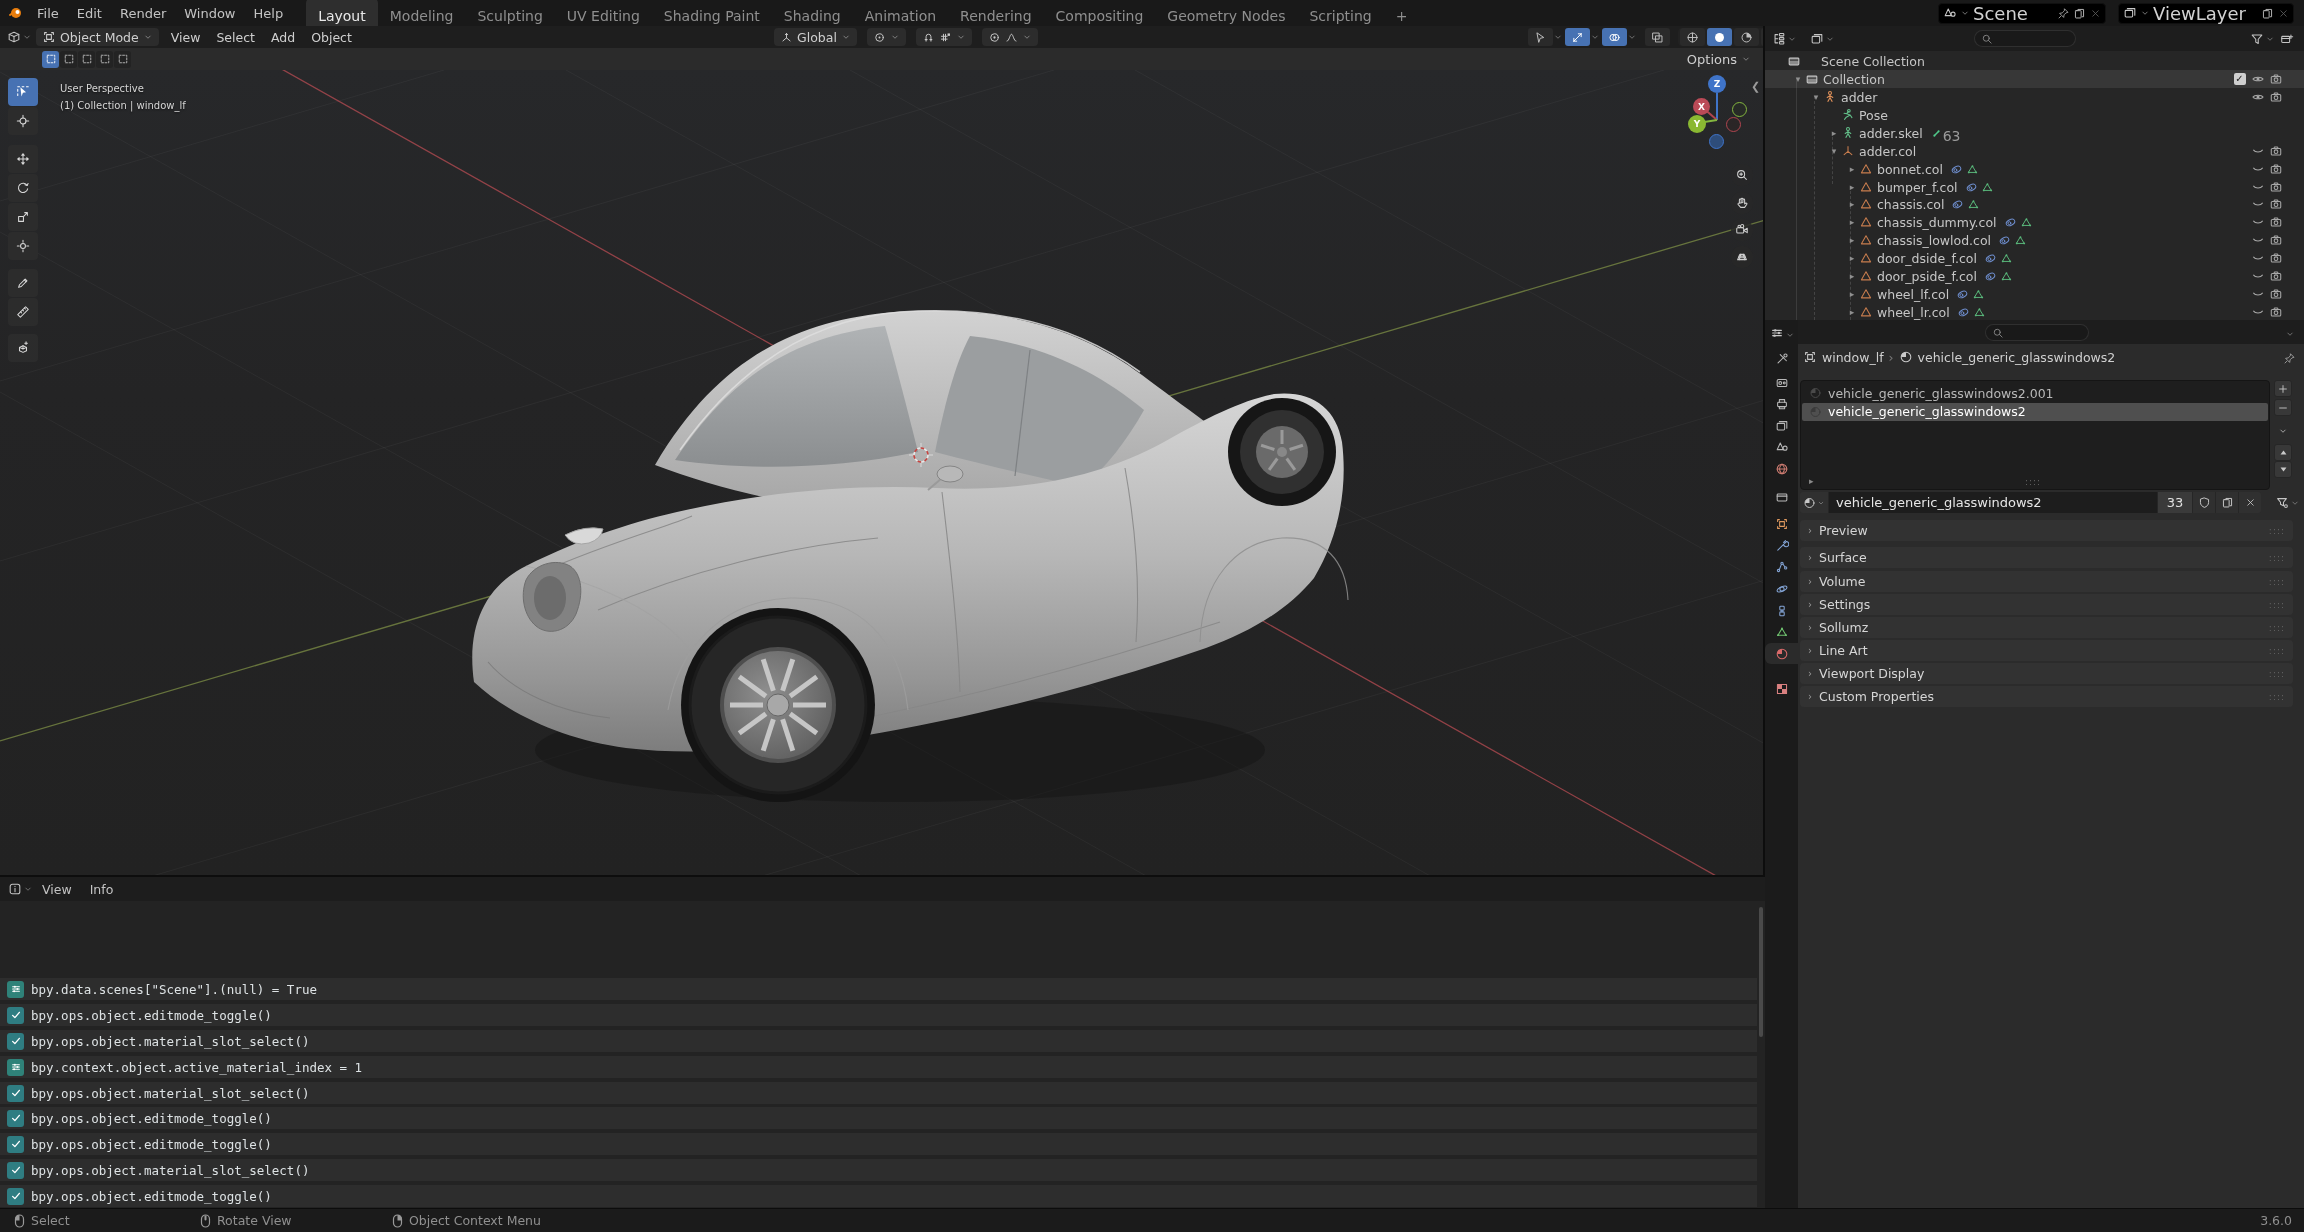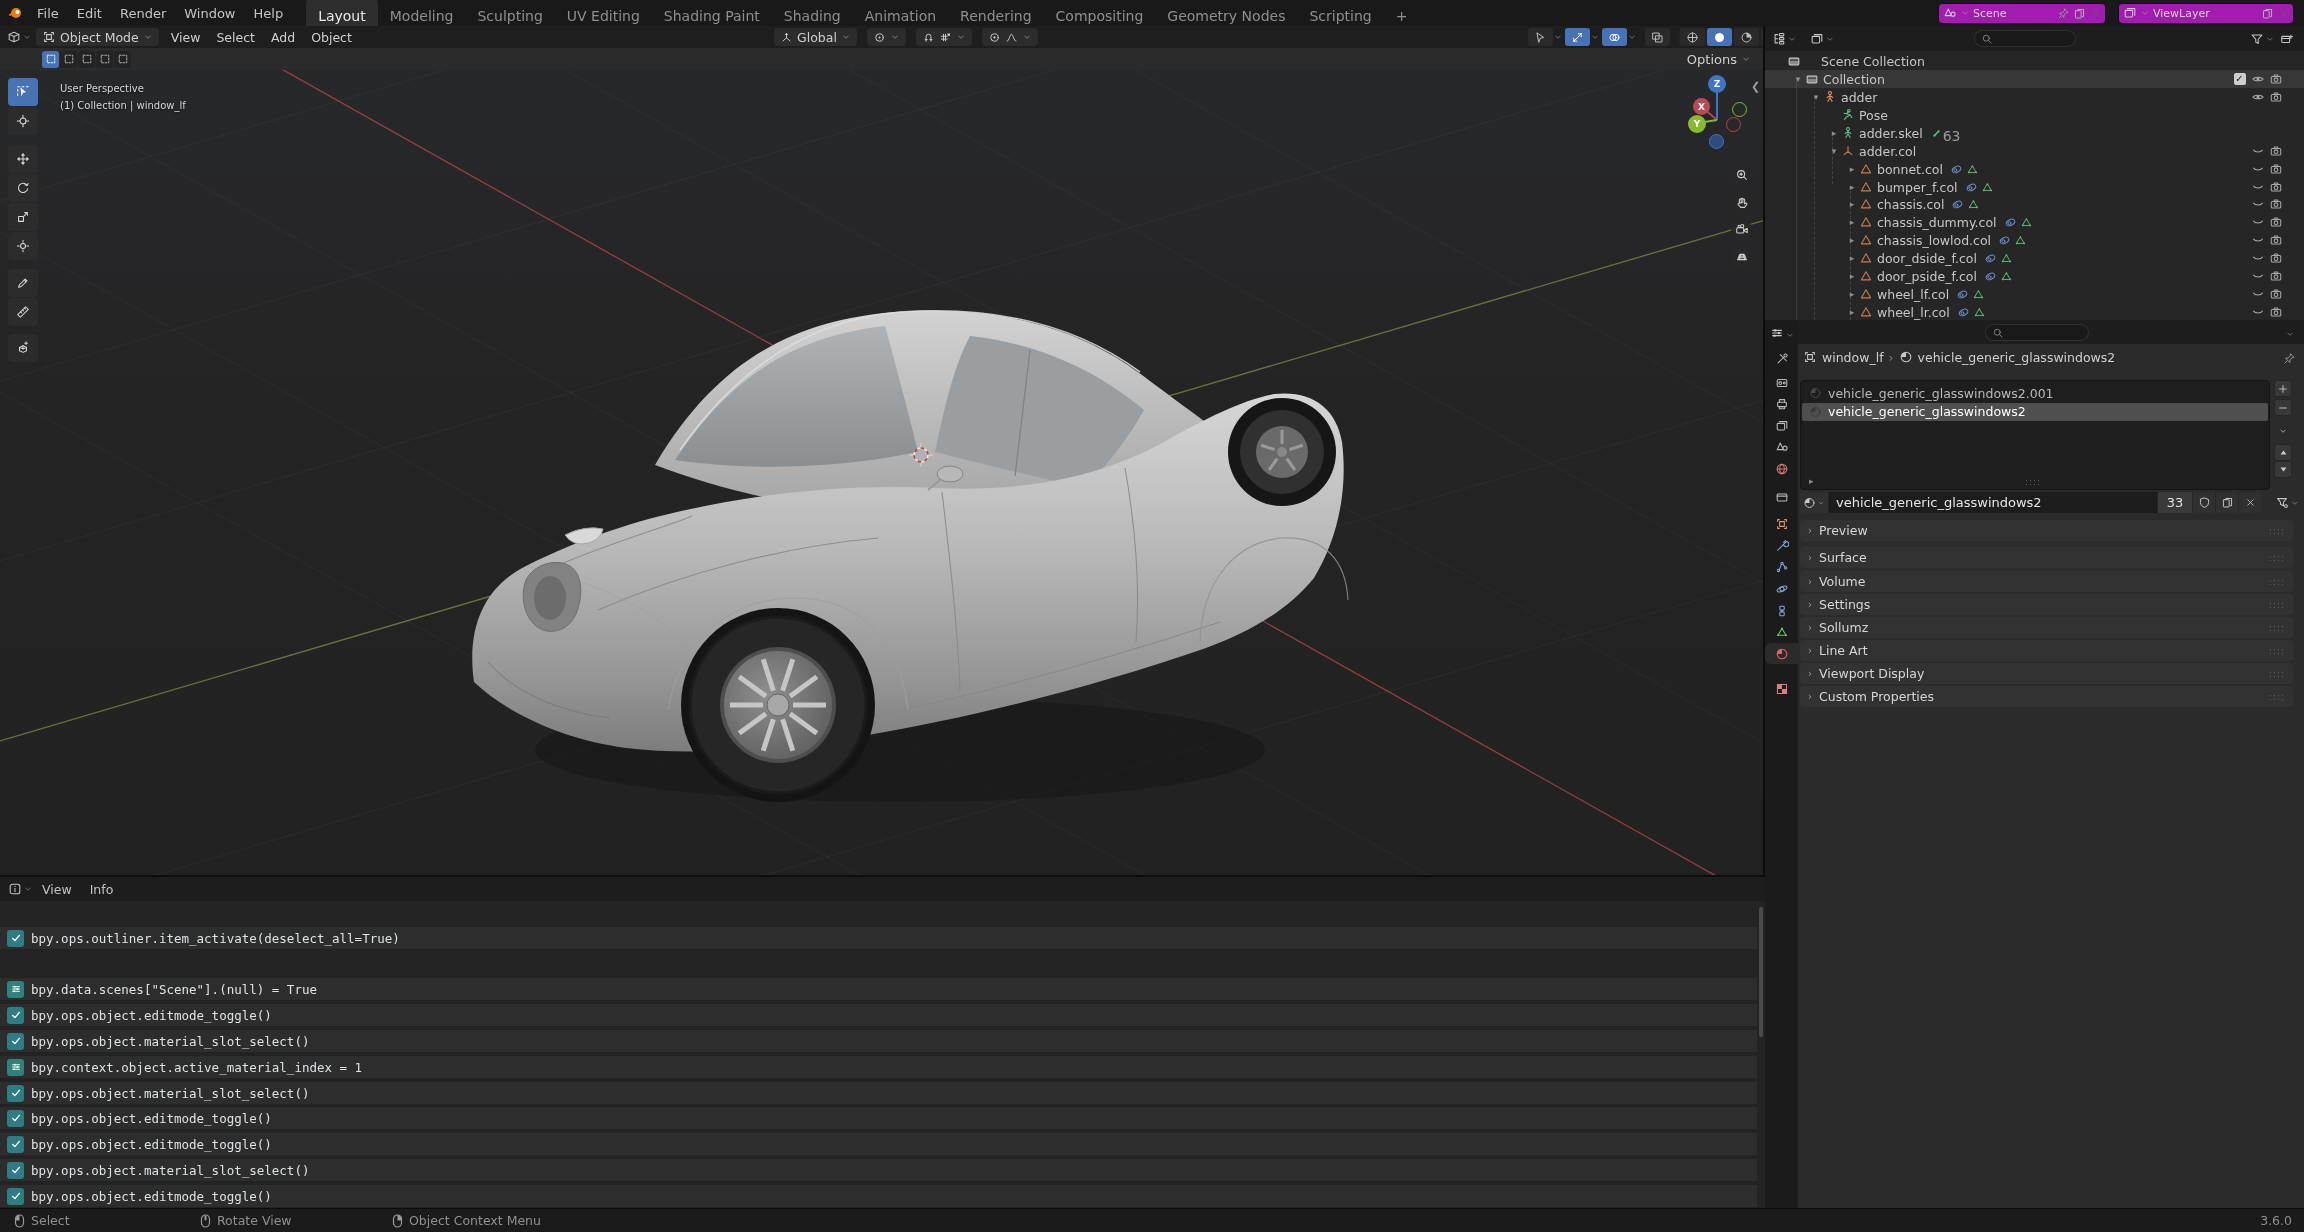--- a/index.html
+++ b/index.html
@@ -5,21 +5,21 @@
   html,body{margin:0;padding:0;background:#000;}
   #root{position:relative;width:2304px;height:1232px;background:#0e0e0e;overflow:hidden;
         font-family:"DejaVu Sans","Liberation Sans",sans-serif;font-size:13px;color:#c8c8c8;}
   .ic{display:inline-flex;align-items:center;justify-content:center;width:16px;height:16px;flex:none;}
   .f{display:flex;align-items:center;}
   
   #topbar{position:absolute;left:0;top:0;width:2304px;height:26px;background:#191919;display:flex;align-items:center;}
   .menu-item{padding:0 9px;height:26px;display:flex;align-items:center;color:#c3c3c3;cursor:default;}
   .ws-tab{padding:0 12px;height:36px;margin-top:5px;display:flex;align-items:center;color:#8f8f8f;border-radius:5px 5px 0 0;font-size:14px;}
   .ws-tab.on{background:#2e2e2e;color:#e9e9e9;}
-  .tb-field{height:19px;background:#a21caf;border:1px solid #101010;border-radius:4px;display:flex;align-items:center;padding:0 4px;gap:3px;font-size:11px;color:#d2d2d2;}
+  .tb-field{height:19px;background:#000000;border:1px solid #101010;border-radius:4px;display:flex;align-items:center;padding:0 4px;gap:3px;font-size:18px;color:#d2d2d2;}
   
   #viewport{position:absolute;left:0;top:26px;width:1765px;height:851px;overflow:hidden;background:#242424;}
   #vp-header{position:relative;height:22px;background:#1e1e1e;display:flex;align-items:center;font-size:12.5px;color:#cfcfcf;}
   .hdr-menu{padding:0 8px;}
   .hdr-field{height:18px;background:#2c2c2c;border-radius:4px;display:flex;align-items:center;gap:4px;padding:0 6px;margin:0 4px;}
   .tgl{width:25px;height:18px;border-radius:3px;display:flex;align-items:center;justify-content:center;background:#2a2a2a;color:#9db4d8;margin-left:2px;}
   .tgl.plain{color:#c0c0c0;}
   .tgl.on{background:#4772b3;color:#fff;}
   #vp-tools{position:absolute;top:22px;left:0;right:0;height:22px;background:#2b2b2b;display:flex;align-items:center;padding-left:42px;}
   .msel{width:17px;height:17px;border-radius:3px;background:#232323;display:flex;align-items:center;justify-content:center;margin-right:1px;color:#bbb;}
@@ -1403,28 +1403,20 @@
         </span>
       <span class="ic" style="width:10px;color:#8a8a8a;">
           <svg viewBox="0 0 16 16" width="10" height="10" fill="none" stroke="currentColor" stroke-width="1.2" stroke-linecap="round" stroke-linejoin="round">
             <path d="M4.5 6.5 8 10l3.5-3.5"></path>
           </svg>
         </span>
       <span class="menu-item" style="height:24px;">View</span>
       <span class="menu-item" style="height:24px;">Info</span>
     </div>
     <div id="info-rows" style="position:absolute;left:0;top:0;right:0;bottom:0;">
-        <div class="inf-row" style="top:50px">
-          <span class="inf-ic" style="background:#2f7d82">
-            <svg viewBox="0 0 16 16" width="12" height="12" fill="none" stroke="currentColor" stroke-width="1.2" stroke-linecap="round" stroke-linejoin="round">
-              <path d="M3.5 8.5 6.5 11.5 12.5 4.5" stroke-width="1.8"></path>
-            </svg>
-          </span>
-          <span>bpy.ops.outliner.item_activate(deselect_all=True)</span>
-        </div>
         <div class="inf-row" style="top:101px">
           <span class="inf-ic" style="background:#2f8279">
             <svg viewBox="0 0 16 16" width="12" height="12" fill="none" stroke="currentColor" stroke-width="1.2" stroke-linecap="round" stroke-linejoin="round">
               <path d="M3.5 5h9M3.5 8h9M3.5 11h9" stroke-width="1.4"></path>
               <circle cx="6.5" cy="5" r="1.3" fill="currentColor" stroke="none"></circle>
               <circle cx="10" cy="8" r="1.3" fill="currentColor" stroke="none"></circle>
               <circle cx="5.5" cy="11" r="1.3" fill="currentColor" stroke="none"></circle>
             </svg>
           </span>
           <span>bpy.data.scenes["Scene"].(null) = True</span>

